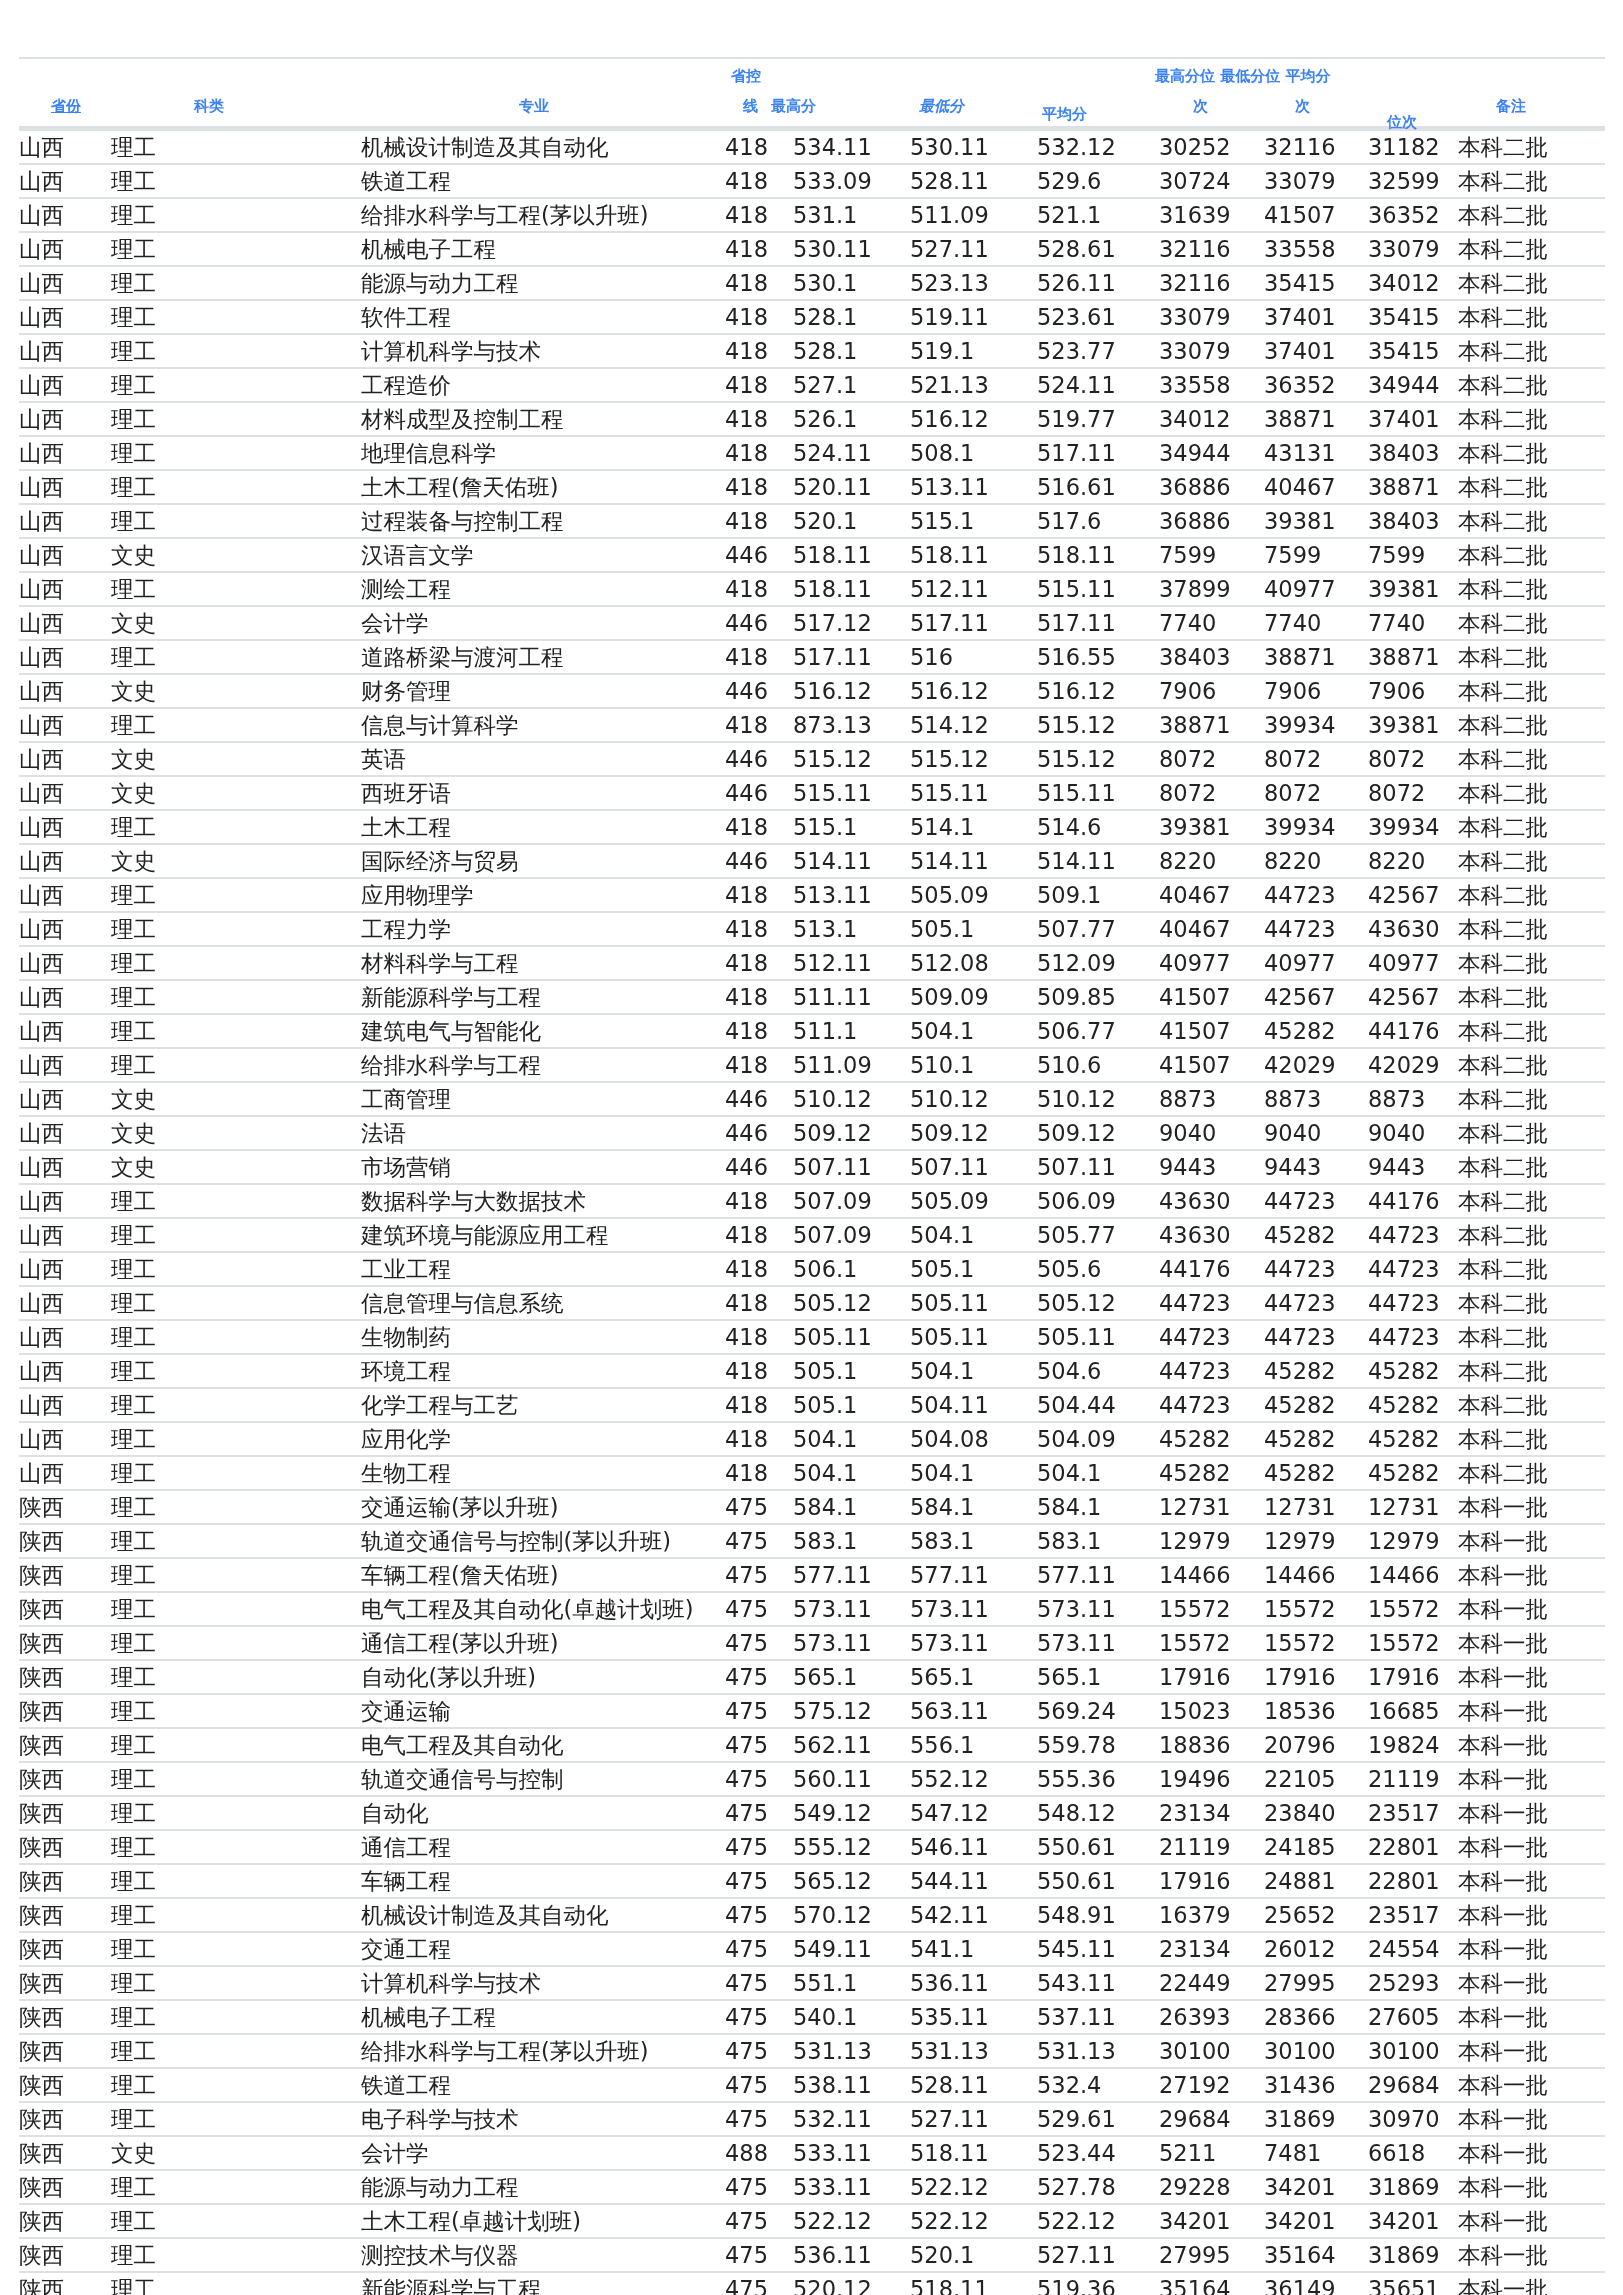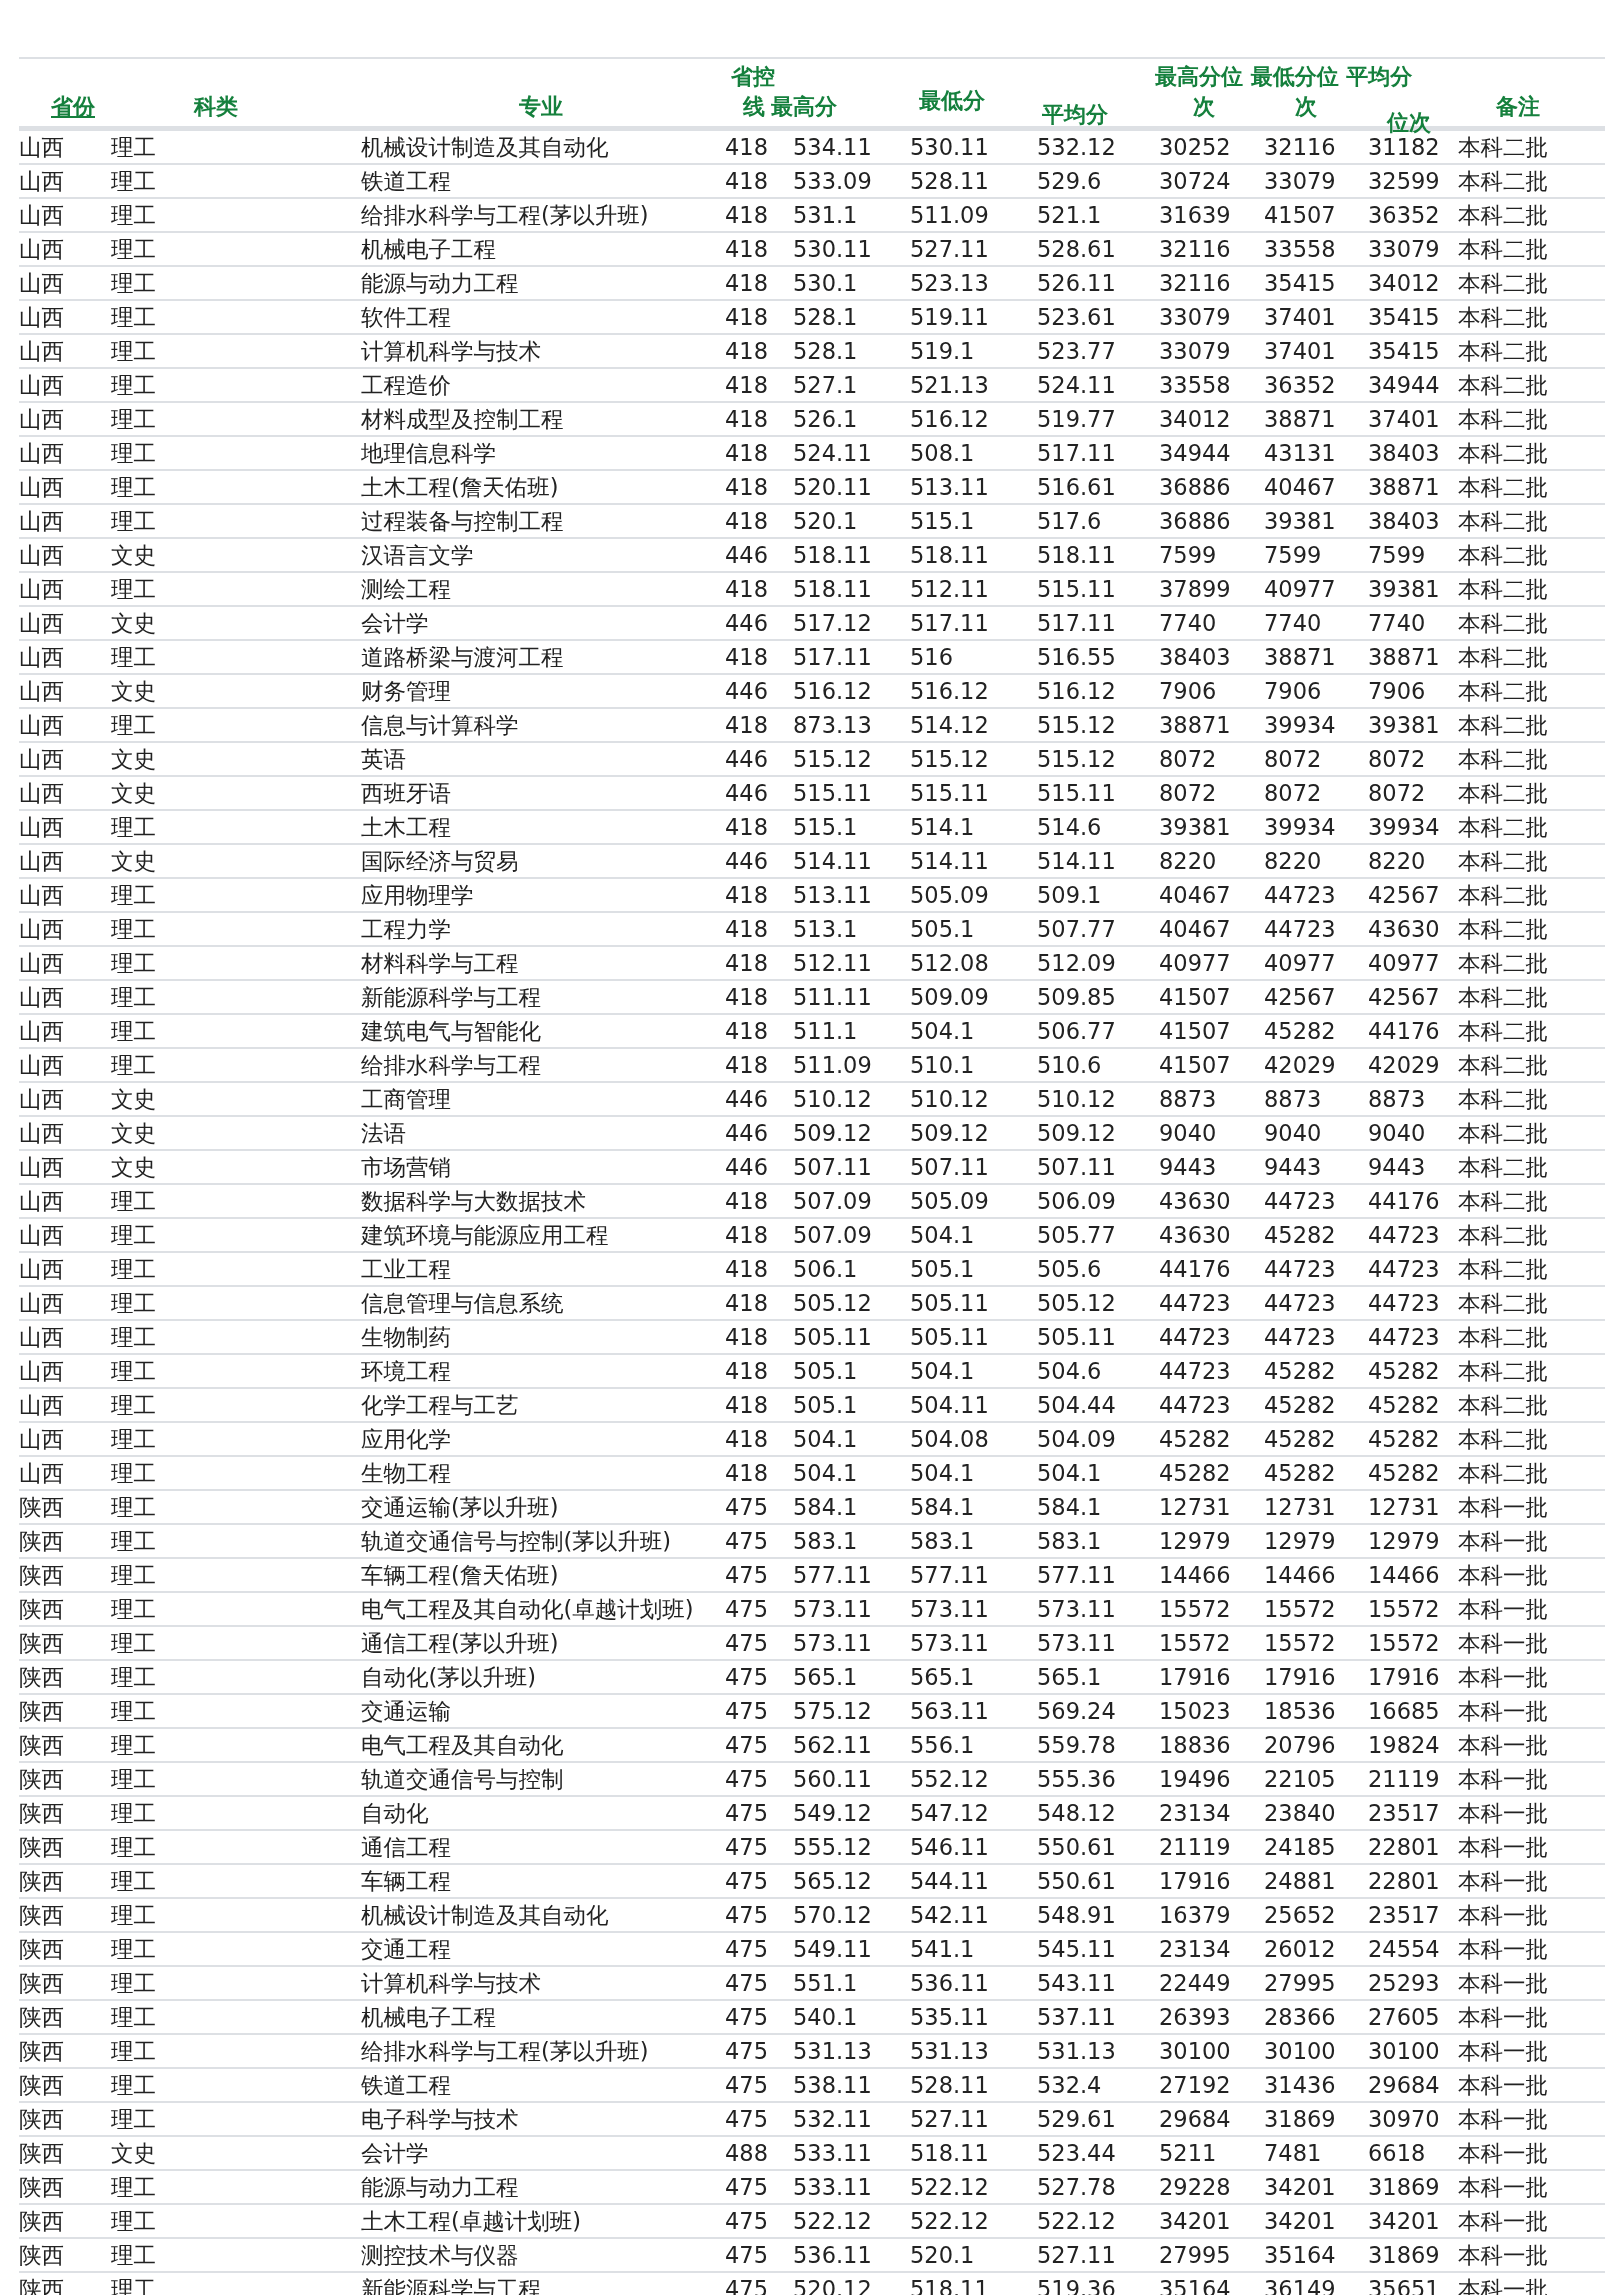--- a/index.html
+++ b/index.html
@@ -5,21 +5,21 @@
   html, body { margin: 0; padding: 0; background: #ffffff; }
   body {
     width: 1623px; height: 2295px; position: relative; overflow: hidden;
     font-family: "DejaVu Sans", "Liberation Sans", sans-serif;
     color: #222222;
   }
   .sheet { position: absolute; left: 19px; top: 57px; width: 1586px; }
   .top-rule { height: 2px; background: #dde0e4; }
   .header { position: relative; height: 67px; }
   .header .h {
-    position: absolute; font-size: 22px; font-weight: bold; color: #15803d;
+    position: absolute; font-size: 15px; font-weight: bold; color: #3b82f6;
     white-space: nowrap; line-height: 27px;
   }
   .header-rule { height: 4.8px; background: #dde0e4; }
   .rows { position: relative; }
   .row {
     position: relative; height: 32px;
     border-bottom: 2px solid #dde0e4;
   }
   .cell {
     position: absolute; top: 3.4px; font-size: 22.5px; line-height: 27px;
@@ -45,21 +45,21 @@
 
   <div class="header">
     <span class="h" style="left:712px; top:4.1px;">省控</span>
     <span class="h" style="left:1136px; top:4.1px;">最高分位 最低分位 平均分</span>
 
     <span class="h" style="left:32px; top:34px;text-decoration:underline;">省份</span>
     <span class="h" style="left:175px; top:34px;">科类</span>
     <span class="h" style="left:500px; top:34px;">专业</span>
     <span class="h" style="left:724px; top:34px;">线</span>
     <span class="h" style="left:752px; top:34px;">最高分</span>
-    <span class="h" style="left:900px; top:28px;">最低分</span>
+    <span class="h" style="left:900px; top:34px;font-style:italic;">最低分</span>
     <span class="h" style="left:1023px; top:34px;margin-top:8px;">平均分</span>
     <span class="h" style="left:1174px; top:34px;">次</span>
     <span class="h" style="left:1276px; top:34px;">次</span>
     <span class="h" style="left:1368px; top:50px;">位次</span>
     <span class="h" style="left:1477px; top:34px;">备注</span>
   </div>
 
   <div class="header-rule"></div>
 
   <div class="rows" id="rows">

